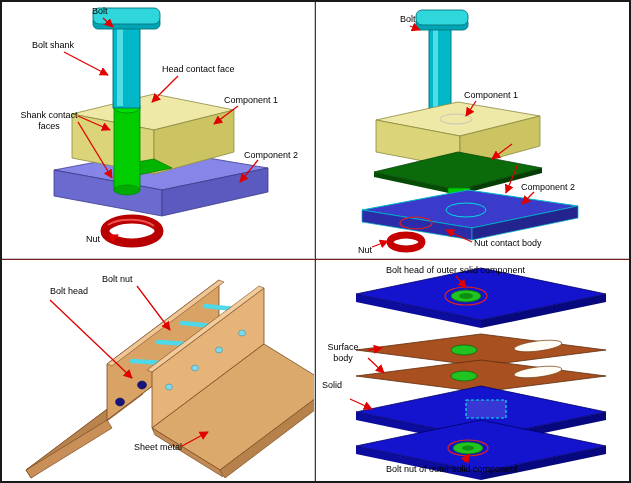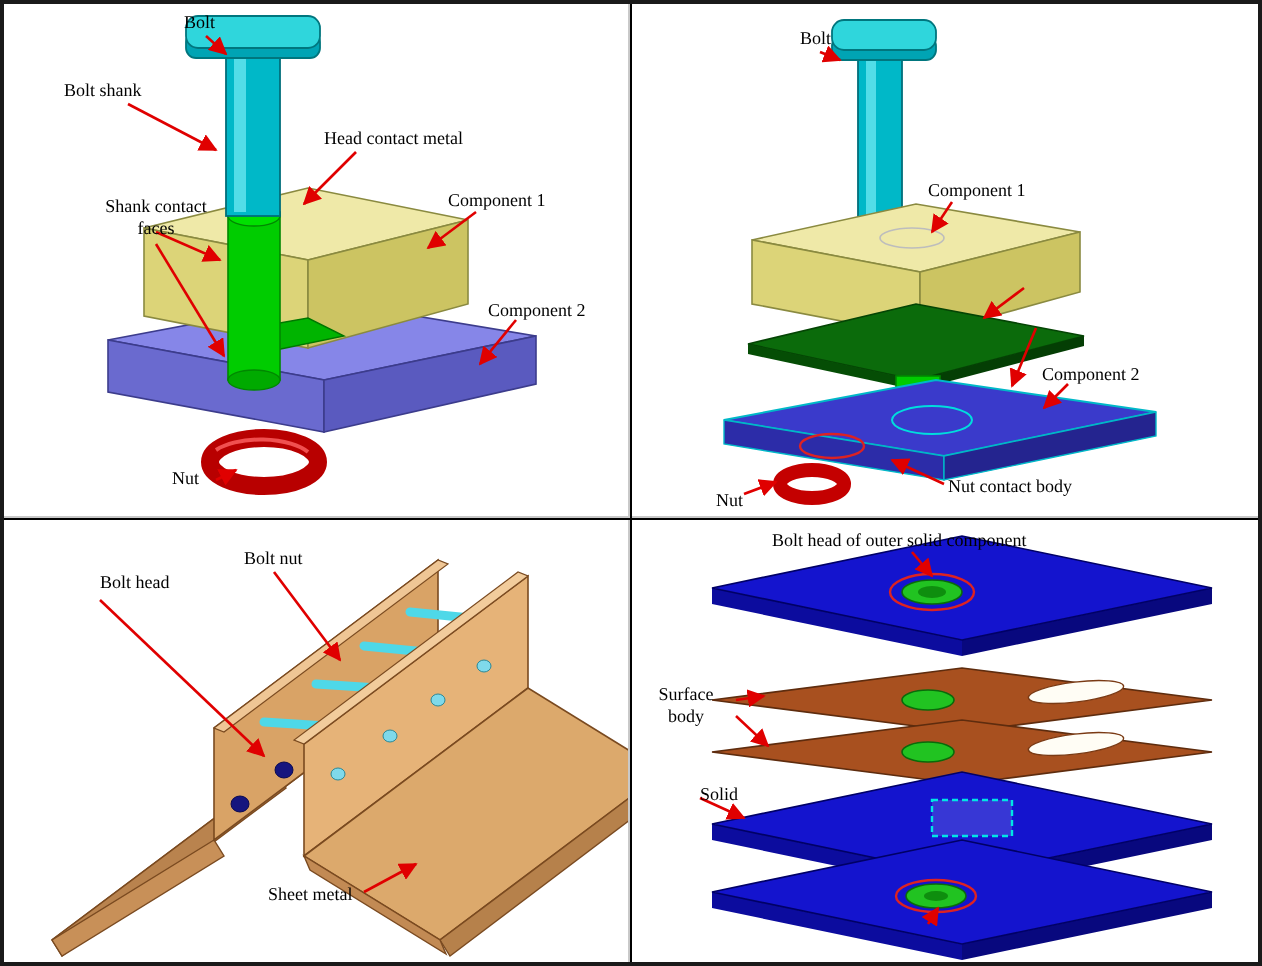--- a/index.html
+++ b/index.html
@@ -1,22 +1,22 @@
 <!DOCTYPE html>
 <html><head>
 <meta charset="utf-8">
 <style>
   html,body{margin:0;padding:0;background:#ffffff;}
   .frame{
     position:relative;
     width:631px;height:483px;
     box-sizing:border-box;
-    background:#000000;
+    background:#7f1d1d;
     border:2px solid #1a1a1a;
-    font-family:Liberation Serif, serif;
+    font-family:Liberation Sans, sans-serif;
     overflow:hidden;
   }
   .panel{position:absolute;box-sizing:border-box;overflow:hidden;background:#fff;}
   .panel-tl{left:0;top:0;width:313px;height:257px;border-right:1px solid #c9c9c9;border-bottom:1px solid #c9c9c9;}
   .panel-tr{left:314px;top:0;width:313px;height:257px;border-bottom:1px solid #c9c9c9;}
   .panel-bl{left:0;top:258px;width:313px;height:221px;border-right:1px solid #c9c9c9;}
   .panel-br{left:314px;top:258px;width:313px;height:221px;}
   .panel svg{position:absolute;left:0;top:0;}
   .lbl{
     position:absolute;
@@ -77,23 +77,23 @@
         <line class="arrow" x1="176" y1="74" x2="150" y2="100" marker-end="url(#ah-tl)"></line>
         <line class="arrow" x1="236" y1="104" x2="212" y2="122" marker-end="url(#ah-tl)"></line>
         <line class="arrow" x1="76" y1="114" x2="108" y2="128" marker-end="url(#ah-tl)"></line>
         <line class="arrow" x1="76" y1="120" x2="110" y2="176" marker-end="url(#ah-tl)"></line>
         <line class="arrow" x1="256" y1="158" x2="238" y2="180" marker-end="url(#ah-tl)"></line>
         <line class="arrow" x1="106" y1="238" x2="116" y2="233" marker-end="url(#ah-tl)"></line>
       </g>
     </svg>
     <div class="lbl" style="left:90px;top:4px;">Bolt</div>
     <div class="lbl" style="left:30px;top:38px;">Bolt shank</div>
-    <div class="lbl" style="left:160px;top:62px;">Head contact metal</div>
+    <div class="lbl" style="left:160px;top:62px;">Head contact face</div>
     <div class="lbl" style="left:222px;top:93px;">Component 1</div>
-    <div class="lbl wrap" style="left:18px;top:96px;width:58px;margin-left:29px;">Shank contact faces</div>
+    <div class="lbl wrap" style="left:18px;top:108px;width:58px;">Shank contact faces</div>
     <div class="lbl" style="left:242px;top:148px;">Component 2</div>
     <div class="lbl" style="left:84px;top:232px;">Nut</div>
   </div>
 
   <div class="panel panel-tr">
     <svg width="313" height="257" viewBox="0 0 313 257">
       <defs>
         <marker id="ah-tr" viewBox="0 0 10 10" refX="9" refY="5" markerWidth="7" markerHeight="7" orient="auto">
           <path d="M0,0 L10,5 L0,10 z" fill="#e00000"></path>
         </marker>
@@ -194,21 +194,21 @@
         <ellipse cx="240" cy="73" rx="3.5" ry="3" fill="#7FD9EA" stroke="#2A8898" stroke-width="0.5"></ellipse>
       </g>
 
       <g>
         <line class="arrow" x1="48" y1="40" x2="130" y2="118" marker-end="url(#ah-bl)"></line>
         <line class="arrow" x1="135" y1="26" x2="168" y2="70" marker-end="url(#ah-bl)"></line>
         <line class="arrow" x1="180" y1="186" x2="206" y2="172" marker-end="url(#ah-bl)"></line>
       </g>
     </svg>
     <div class="lbl" style="left:8px;top:26px;margin-left:40px;">Bolt head</div>
-    <div class="lbl" style="left:120px;top:14px;">Bolt nut</div>
+    <div class="lbl" style="left:100px;top:14px;">Bolt nut</div>
     <div class="lbl" style="left:132px;top:182px;">Sheet metal</div>
   </div>
 
   <div class="panel panel-br">
     <svg width="313" height="221" viewBox="0 0 313 221">
       <defs>
         <marker id="ah-br" viewBox="0 0 10 10" refX="9" refY="5" markerWidth="7" markerHeight="7" orient="auto">
           <path d="M0,0 L10,5 L0,10 z" fill="#e00000"></path>
         </marker>
       </defs>
@@ -253,16 +253,17 @@
       <g>
         <line class="arrow" x1="140" y1="16" x2="150" y2="28" marker-end="url(#ah-br)"></line>
         <line class="arrow" x1="52" y1="90" x2="66" y2="88" marker-end="url(#ah-br)"></line>
         <line class="arrow" x1="52" y1="98" x2="68" y2="113" marker-end="url(#ah-br)"></line>
         <line class="arrow" x1="34" y1="139" x2="56" y2="149" marker-end="url(#ah-br)"></line>
         <line class="arrow" x1="148" y1="202" x2="153" y2="194" marker-end="url(#ah-br)"></line>
       </g>
     </svg>
     <div class="lbl" style="left:26px;top:5px;padding-left:44px;">Bolt head of outer solid component</div>
     <div class="lbl wrap" style="left:4px;top:82px;width:46px;">Surface body</div>
-    <div class="lbl" style="left:6px;top:132px;margin-left:28px;">Solid</div>
+    <div class="lbl" style="left:6px;top:120px;">Solid</div>
+    <div class="lbl" style="left:70px;top:204px;">Bolt nut of outer solid component</div>
   </div>
 
 </div>
 
 </body></html>

